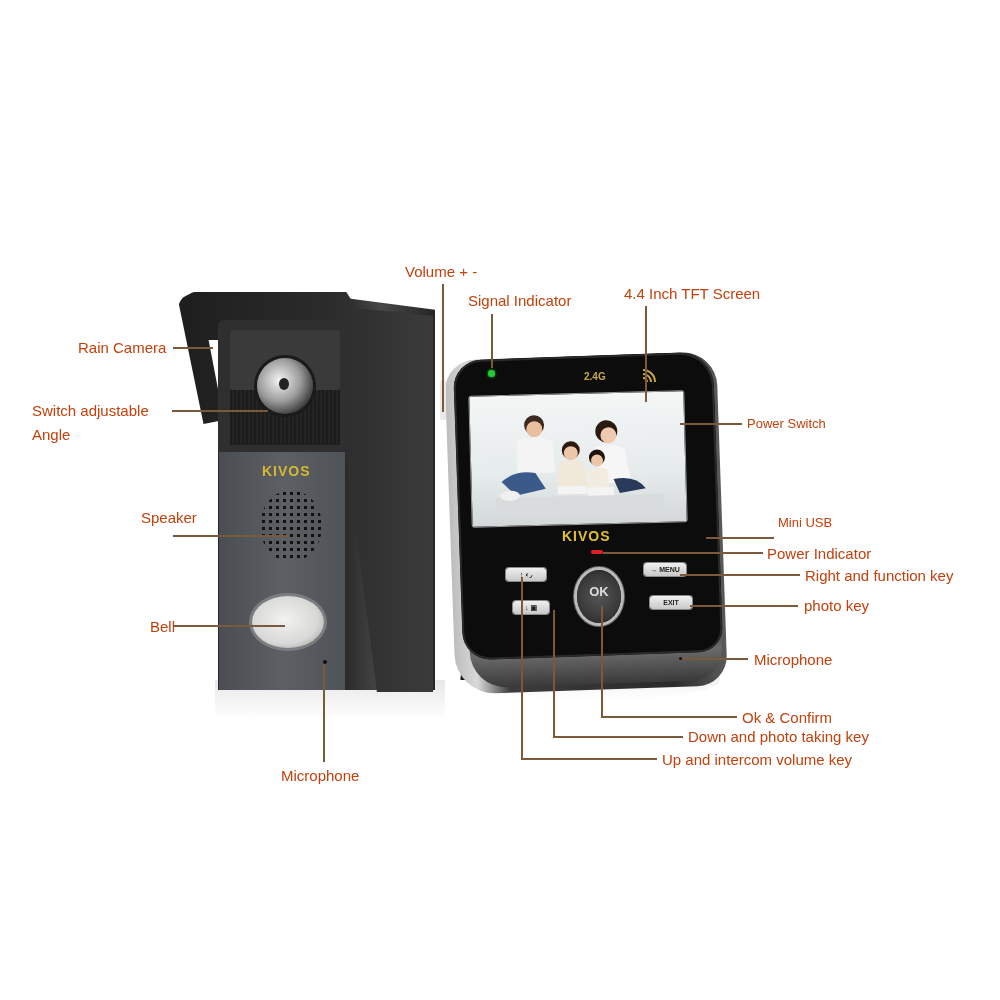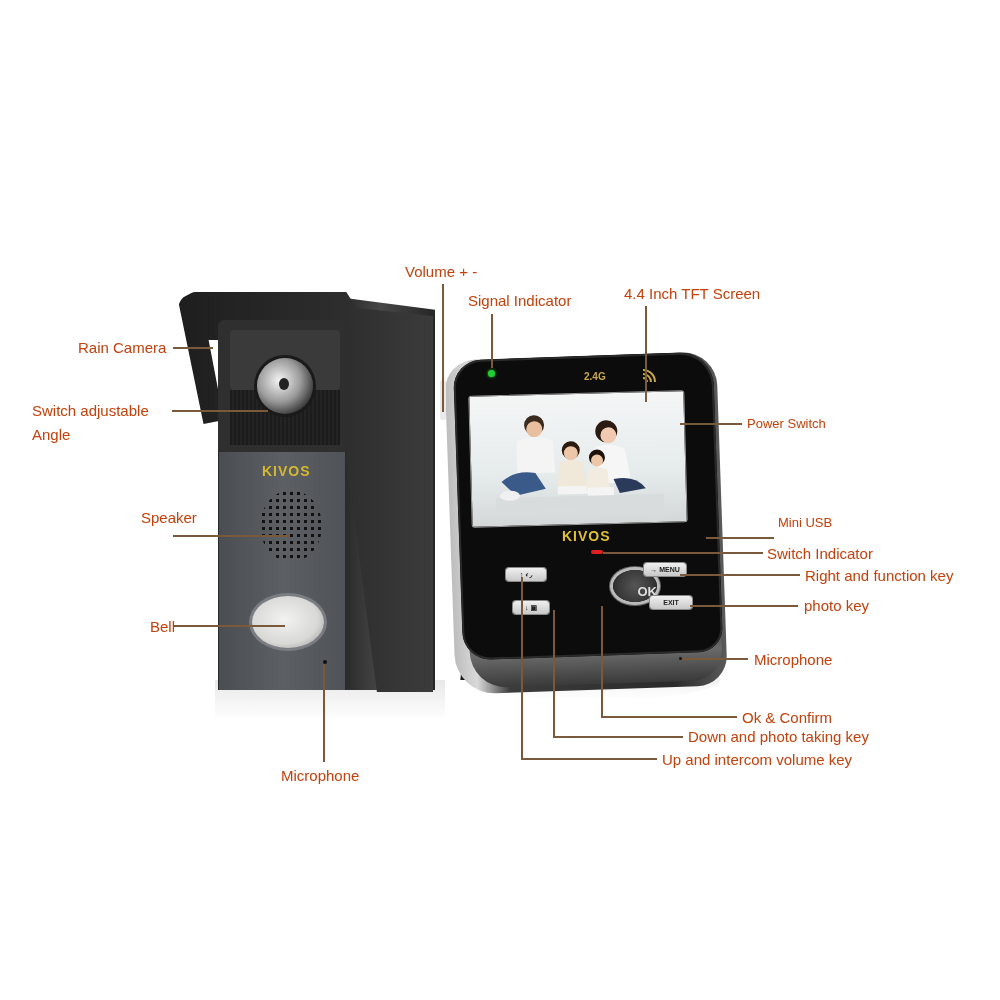--- a/index.html
+++ b/index.html
@@ -32,21 +32,21 @@
     .monitor-face { position:absolute; left:458px; top:356px; width:260px; height:300px; border-radius:28px 34px 24px 28px; background:#0c0c0c; transform:rotate(-2deg); box-shadow:inset 0 0 0 2px #2a2a2a; }
     .monitor-bottom { position:absolute; left:470px; top:632px; width:252px; height:52px; border-radius:0 0 30px 36px; background:linear-gradient(#505050,#6a6a6a 40%,#3a3a3a); transform:rotate(-2deg); }
     .signal-led { position:absolute; left:488px; top:370px; width:7px; height:7px; border-radius:50%; background:#22cc33; box-shadow:0 0 3px #22cc33; }
     .band-label { position:absolute; left:584px; top:371px; font-size:10px; font-weight:bold; color:#c8a848; }
     .wifi-icon { position:absolute; left:641px; top:368px; width:16px; height:14px; }
     .screen { position:absolute; left:470px; top:393px; width:214px; height:130px; border-radius:3px; transform:rotate(-1.5deg); background:linear-gradient(#f4f6f6,#e6ebeb 60%,#d4d8d8); overflow:hidden; border:1px solid #999; }
     .photo-people { position:absolute; left:24px; top:16px; width:168px; height:100px; }
     .brand-in { position:absolute; left:562px; top:528px; font-size:14px; font-weight:bold; color:#e0c030; letter-spacing:1px; }
     .power-led { position:absolute; left:591px; top:550px; width:12px; height:4px; border-radius:2px; background:#e02020; }
     .key { position:absolute; height:13px; background:linear-gradient(#f0f0f0,#c8c8c8); border-radius:3px; font-size:7px; font-weight:bold; color:#222; text-align:center; line-height:13px; box-shadow:0 0 0 1px #888; }
-    .ok-btn { position:absolute; left:577px; top:570px; width:44px; height:32px; border-radius:50%; background:radial-gradient(circle,#555 0,#3a3a3a 60%,#222 100%); box-shadow:0 0 0 3px #bbb, 0 0 0 4px #666; color:#ddd; font-weight:bold; font-size:13px; text-align:right; line-height:44px;margin-left:36px; }
+    .ok-btn { position:absolute; left:577px; top:570px; width:44px; height:53px; border-radius:50%; background:radial-gradient(circle,#555 0,#3a3a3a 60%,#222 100%); box-shadow:0 0 0 3px #bbb, 0 0 0 4px #666; color:#ddd; font-weight:bold; font-size:13px; text-align:center; line-height:44px; }
     .mic-hole-in { position:absolute; left:679px; top:657px; width:3px; height:3px; border-radius:50%; background:#111; }
     .side-switch { position:absolute; left:440px; top:380px; width:6px; height:40px; background:#eaeaea; border-radius:2px; }
   </style>
 </head>
 <body>
 
 <div class="stage">
 
   <div>
     <div class="outdoor-shadow"></div>
@@ -145,21 +145,21 @@
   <div class="label" style="left:624px;top:285px;">4.4 Inch TFT Screen</div>
   <div class="vline" style="left:645px;top:306px;height:96px;"></div>
 
   <div class="hline" style="left:680px;top:423px;width:62px;"></div>
   <div class="label" style="left:747px;top:415px;font-size:13px;">Power Switch</div>
 
   <div class="hline" style="left:706px;top:537px;width:68px;"></div>
   <div class="label" style="left:778px;top:514px;font-size:13px;">Mini USB</div>
 
   <div class="hline" style="left:603px;top:552px;width:160px;"></div>
-  <div class="label" style="left:767px;top:545px;">Switch Indicator</div>
+  <div class="label" style="left:767px;top:545px;">Power Indicator</div>
 
   <div class="hline" style="left:680px;top:574px;width:120px;"></div>
   <div class="label" style="left:805px;top:567px;">Right and function key</div>
 
   <div class="hline" style="left:690px;top:605px;width:108px;"></div>
   <div class="label" style="left:804px;top:597px;">photo key</div>
 
   <div class="hline" style="left:682px;top:658px;width:66px;"></div>
   <div class="label" style="left:754px;top:651px;">Microphone</div>
 

